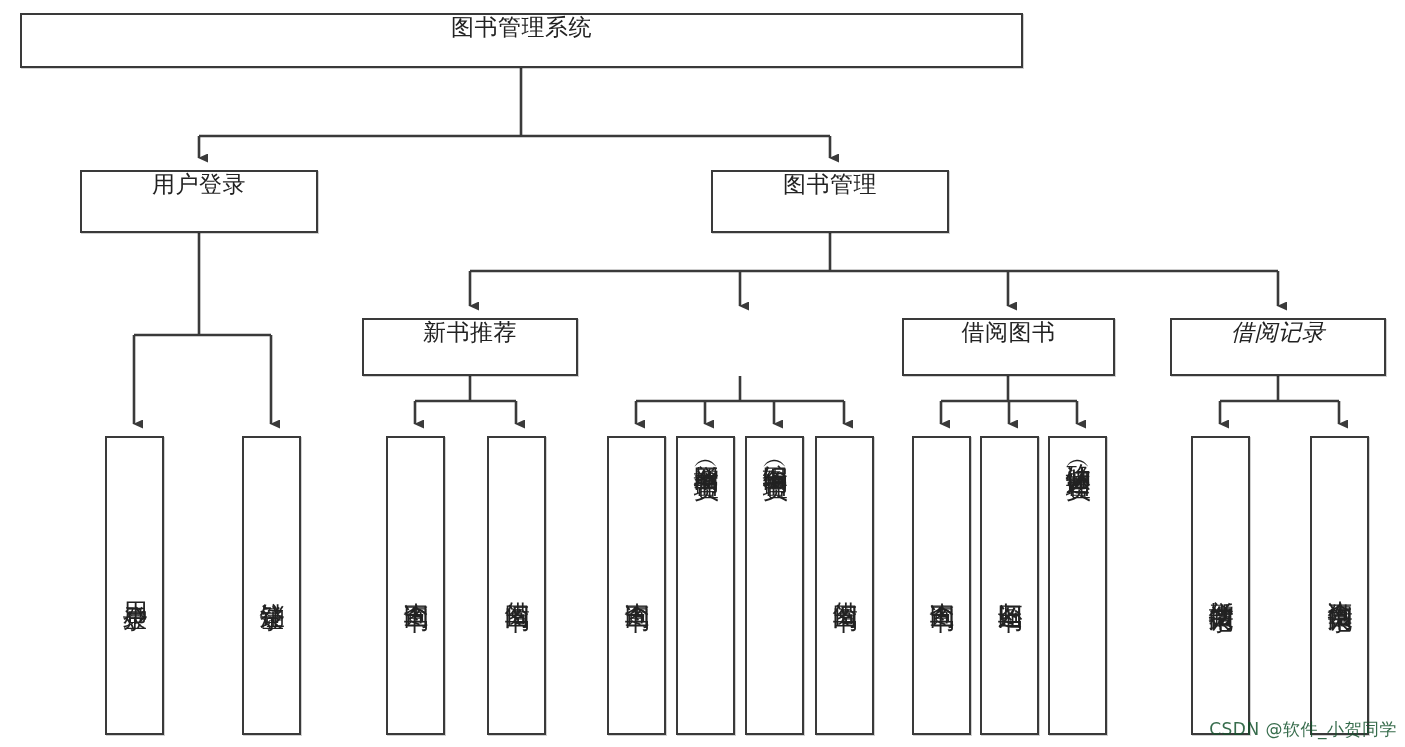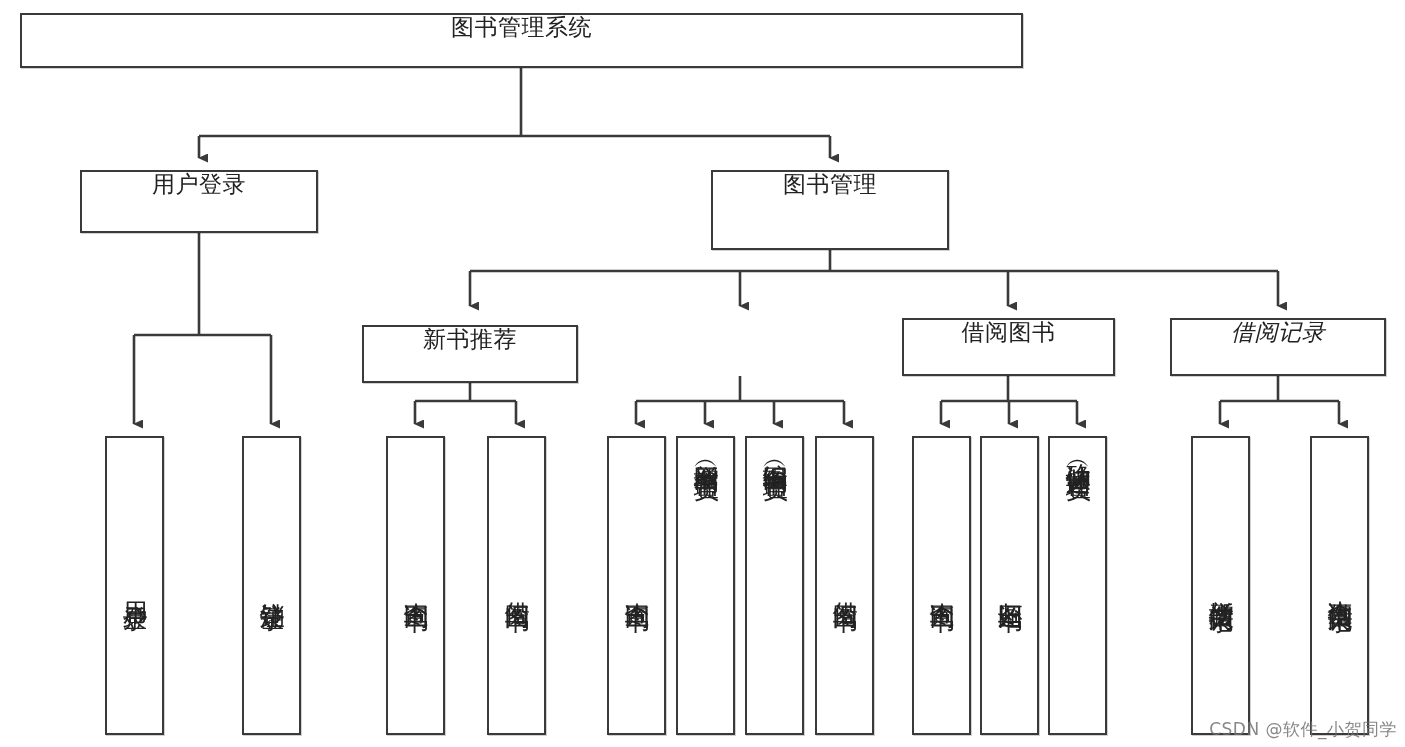--- a/index.html
+++ b/index.html
@@ -58,21 +58,21 @@
   }
   .node.vertical.centered {
     align-items: center;
     padding-top: 0;
   }
   #watermark {
     position: absolute;
     right: 8px;
     bottom: 6px;
     font-size: 17px;
-    color: #737373;
+    color: #14532d;
     letter-spacing: 0.5px;
     white-space: nowrap;
     opacity: 0.85;
   }
 </style>
 </head>
 <body>
 
 <div id="diagram-root">
 
@@ -127,25 +127,25 @@
   </svg>
 
   <div class="node horizontal" style="left:20px; top:13px; width:1003px; height:55px;">
     <span class="node-label">图书管理系统</span>
   </div>
 
   <div class="node horizontal" style="left:80px; top:170px; width:238px; height:63px;">
     <span class="node-label">用户登录</span>
   </div>
 
-  <div class="node horizontal" style="left:711px; top:170px; width:238px; height:80px;">
+  <div class="node horizontal" style="left:711px; top:170px; width:238px; height:63px;">
     <span class="node-label">图书管理</span>
   </div>
 
-  <div class="node horizontal" style="left:362px; top:318px; width:216px; height:58px;margin-top:7px;">
+  <div class="node horizontal" style="left:362px; top:318px; width:216px; height:58px;">
     <span class="node-label">新书推荐</span>
   </div>
 
 
   <div class="node horizontal" style="left:902px; top:318px; width:213px; height:58px;">
     <span class="node-label">借阅图书</span>
   </div>
 
   <div class="node horizontal" style="left:1170px; top:318px; width:216px; height:58px;font-style:italic;">
     <span class="node-label">借阅记录</span>

